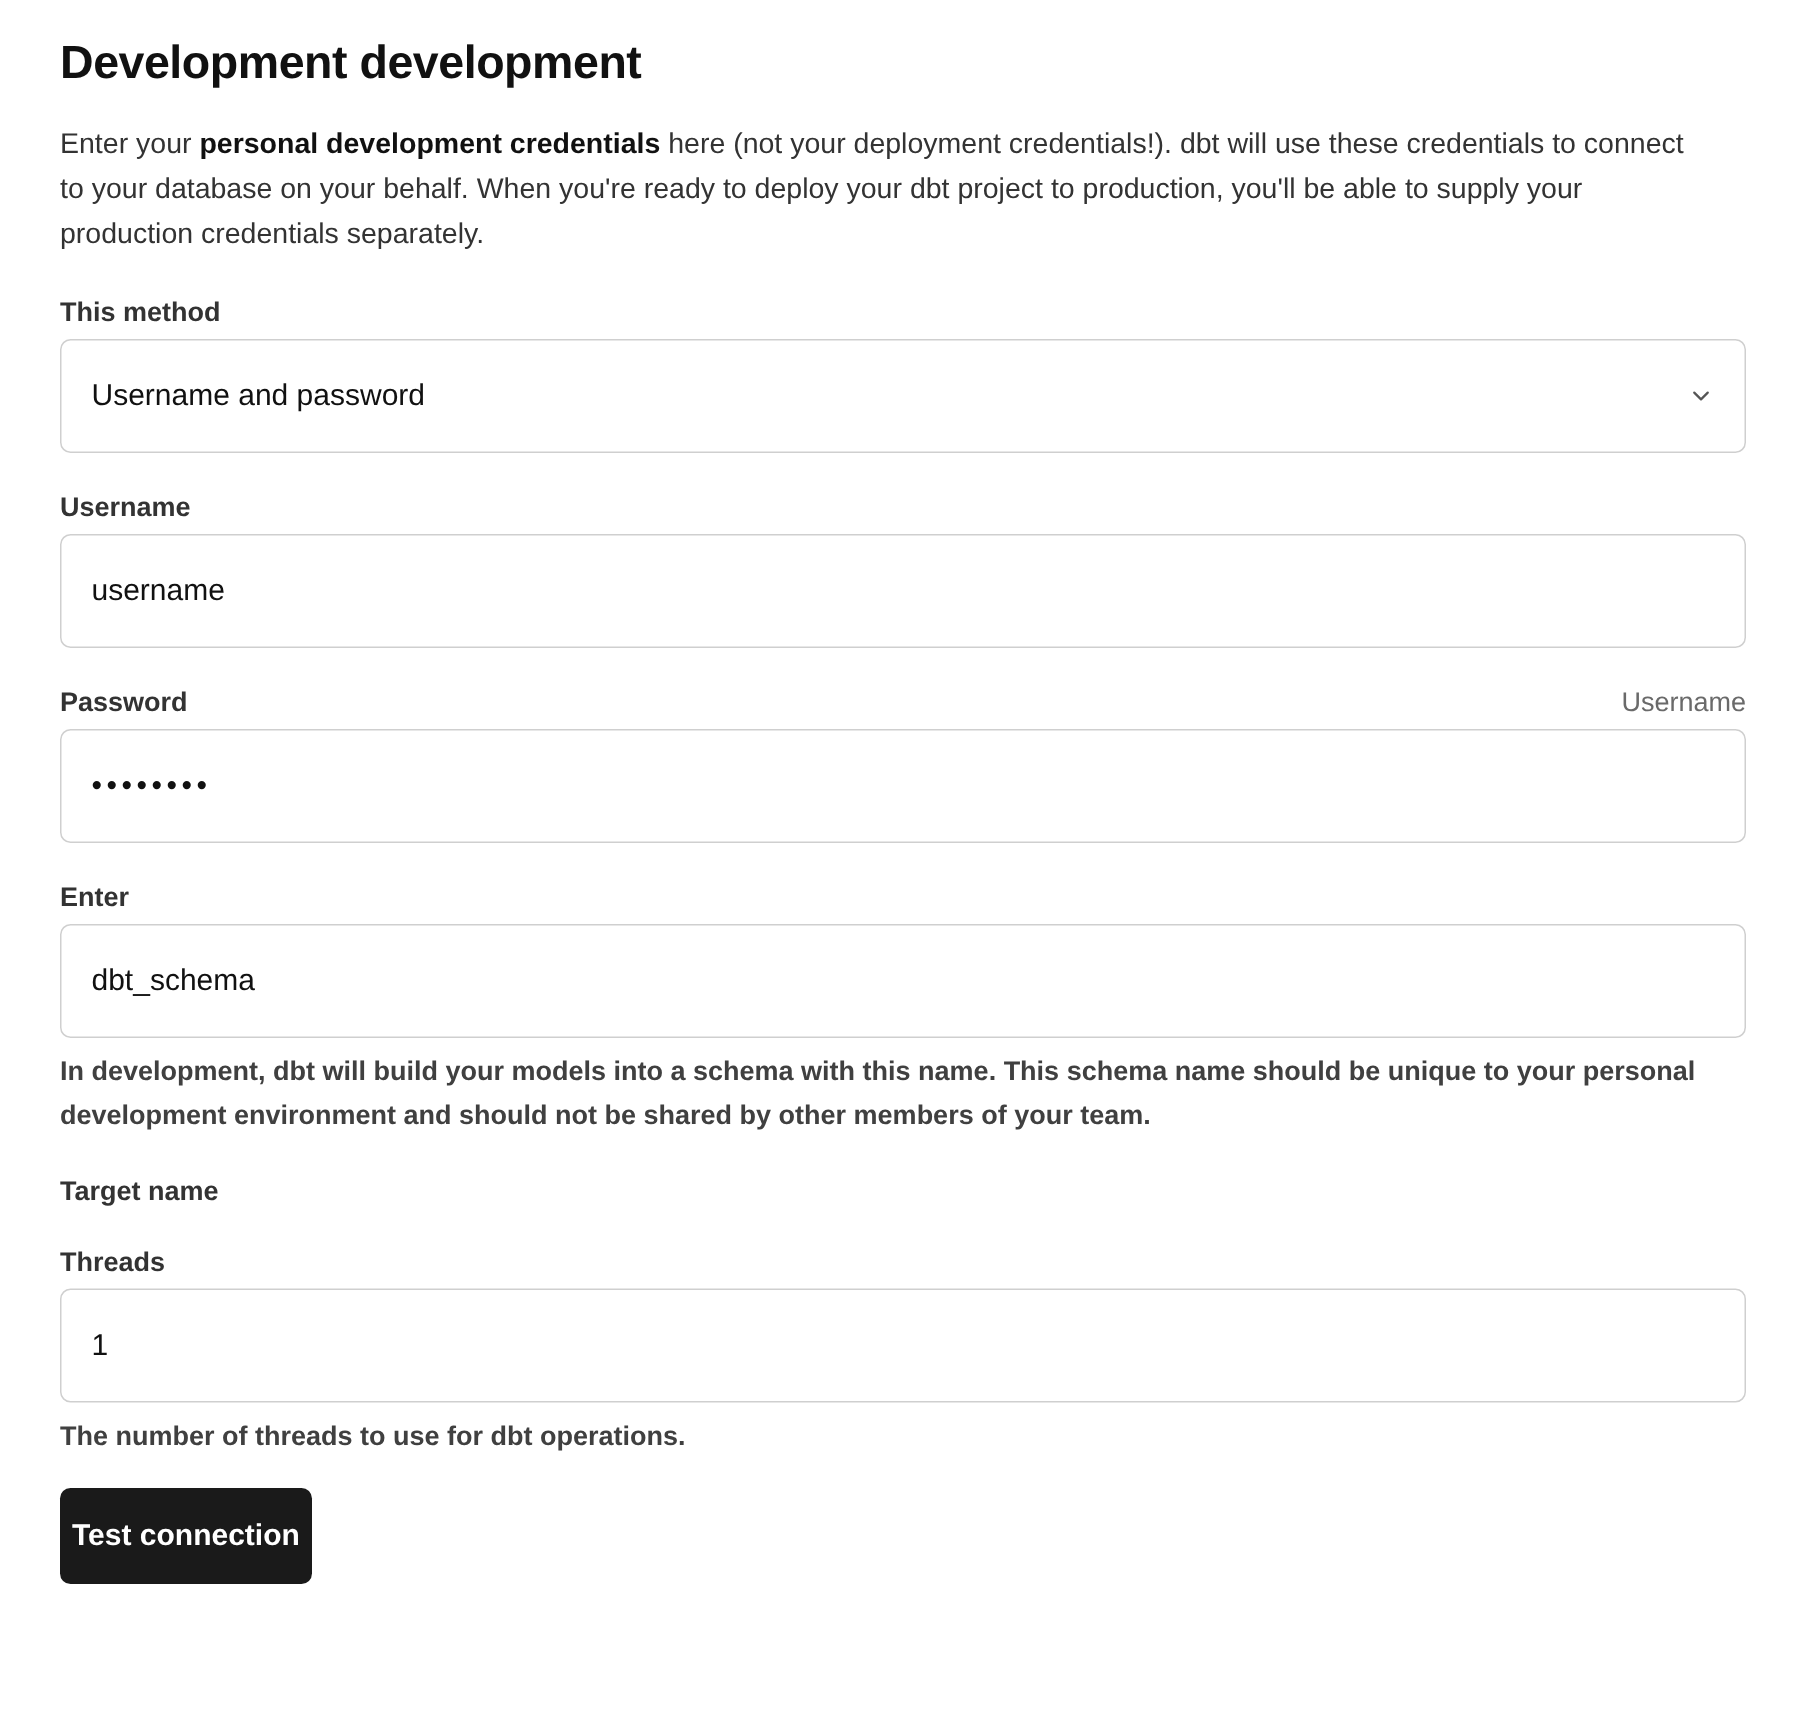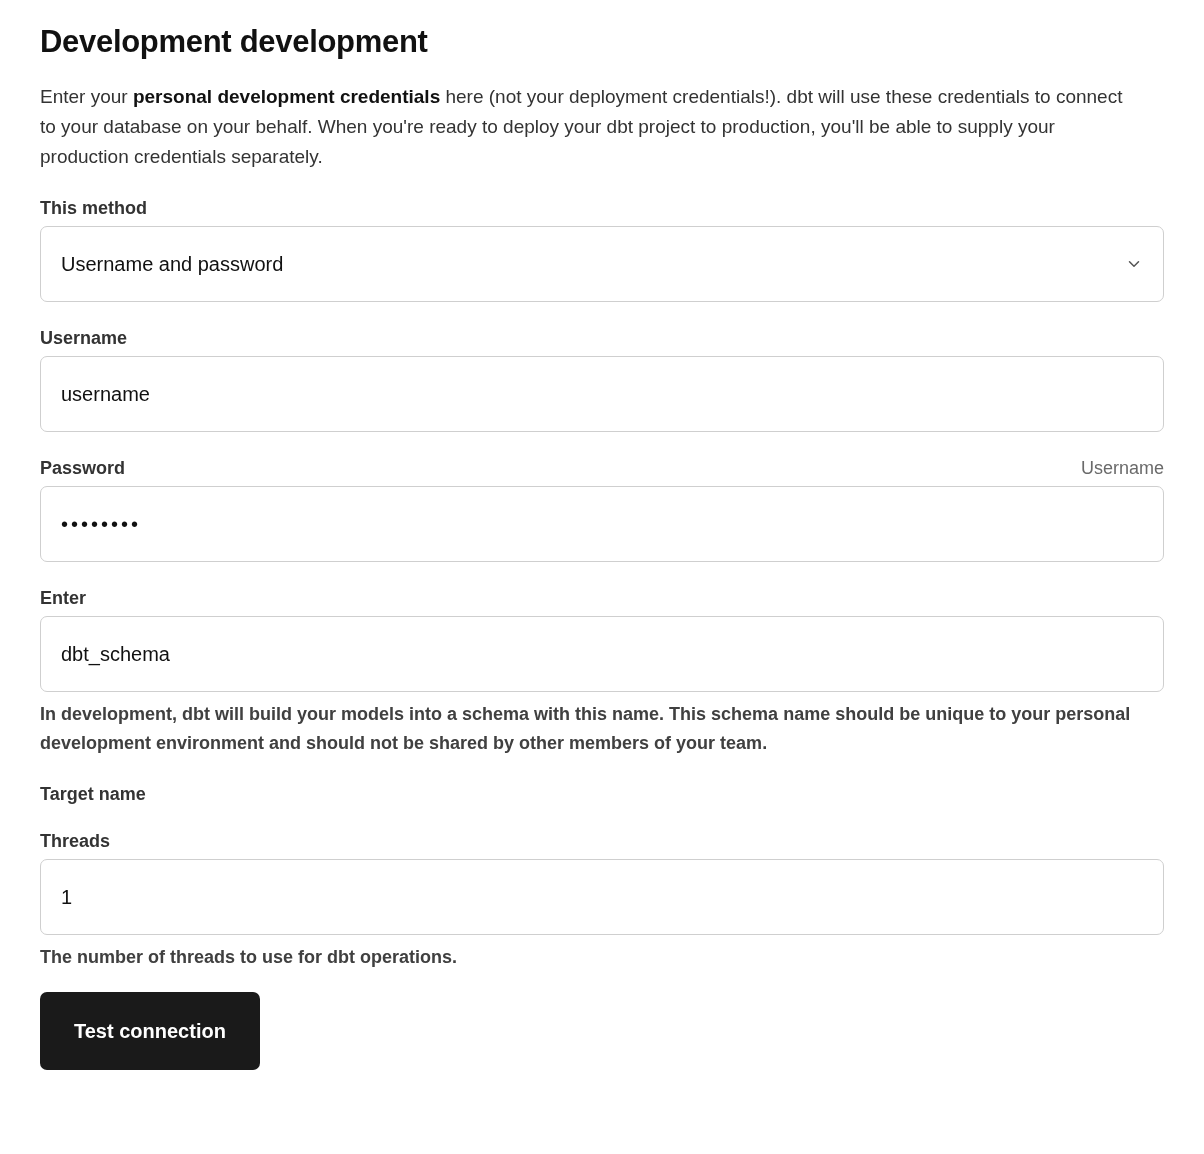--- a/index.html
+++ b/index.html
@@ -95,22 +95,22 @@
   }
   .btn-primary {
     margin-top: 20px;
     background: #1a1a1a;
     color: #ffffff;
     border: none;
     border-radius: 7px;
     font-family: "Liberation Sans", sans-serif;
     font-size: 20px;
     font-weight: bold;
-    padding: 0 34px;
-    height: 78px;
+    padding: 0 8px;
+    height: 64px;
     cursor: pointer;
     display: inline-flex;
     align-items: center;
   }
 </style>
 </head>
 <body>
 
 <div class="page">
 

